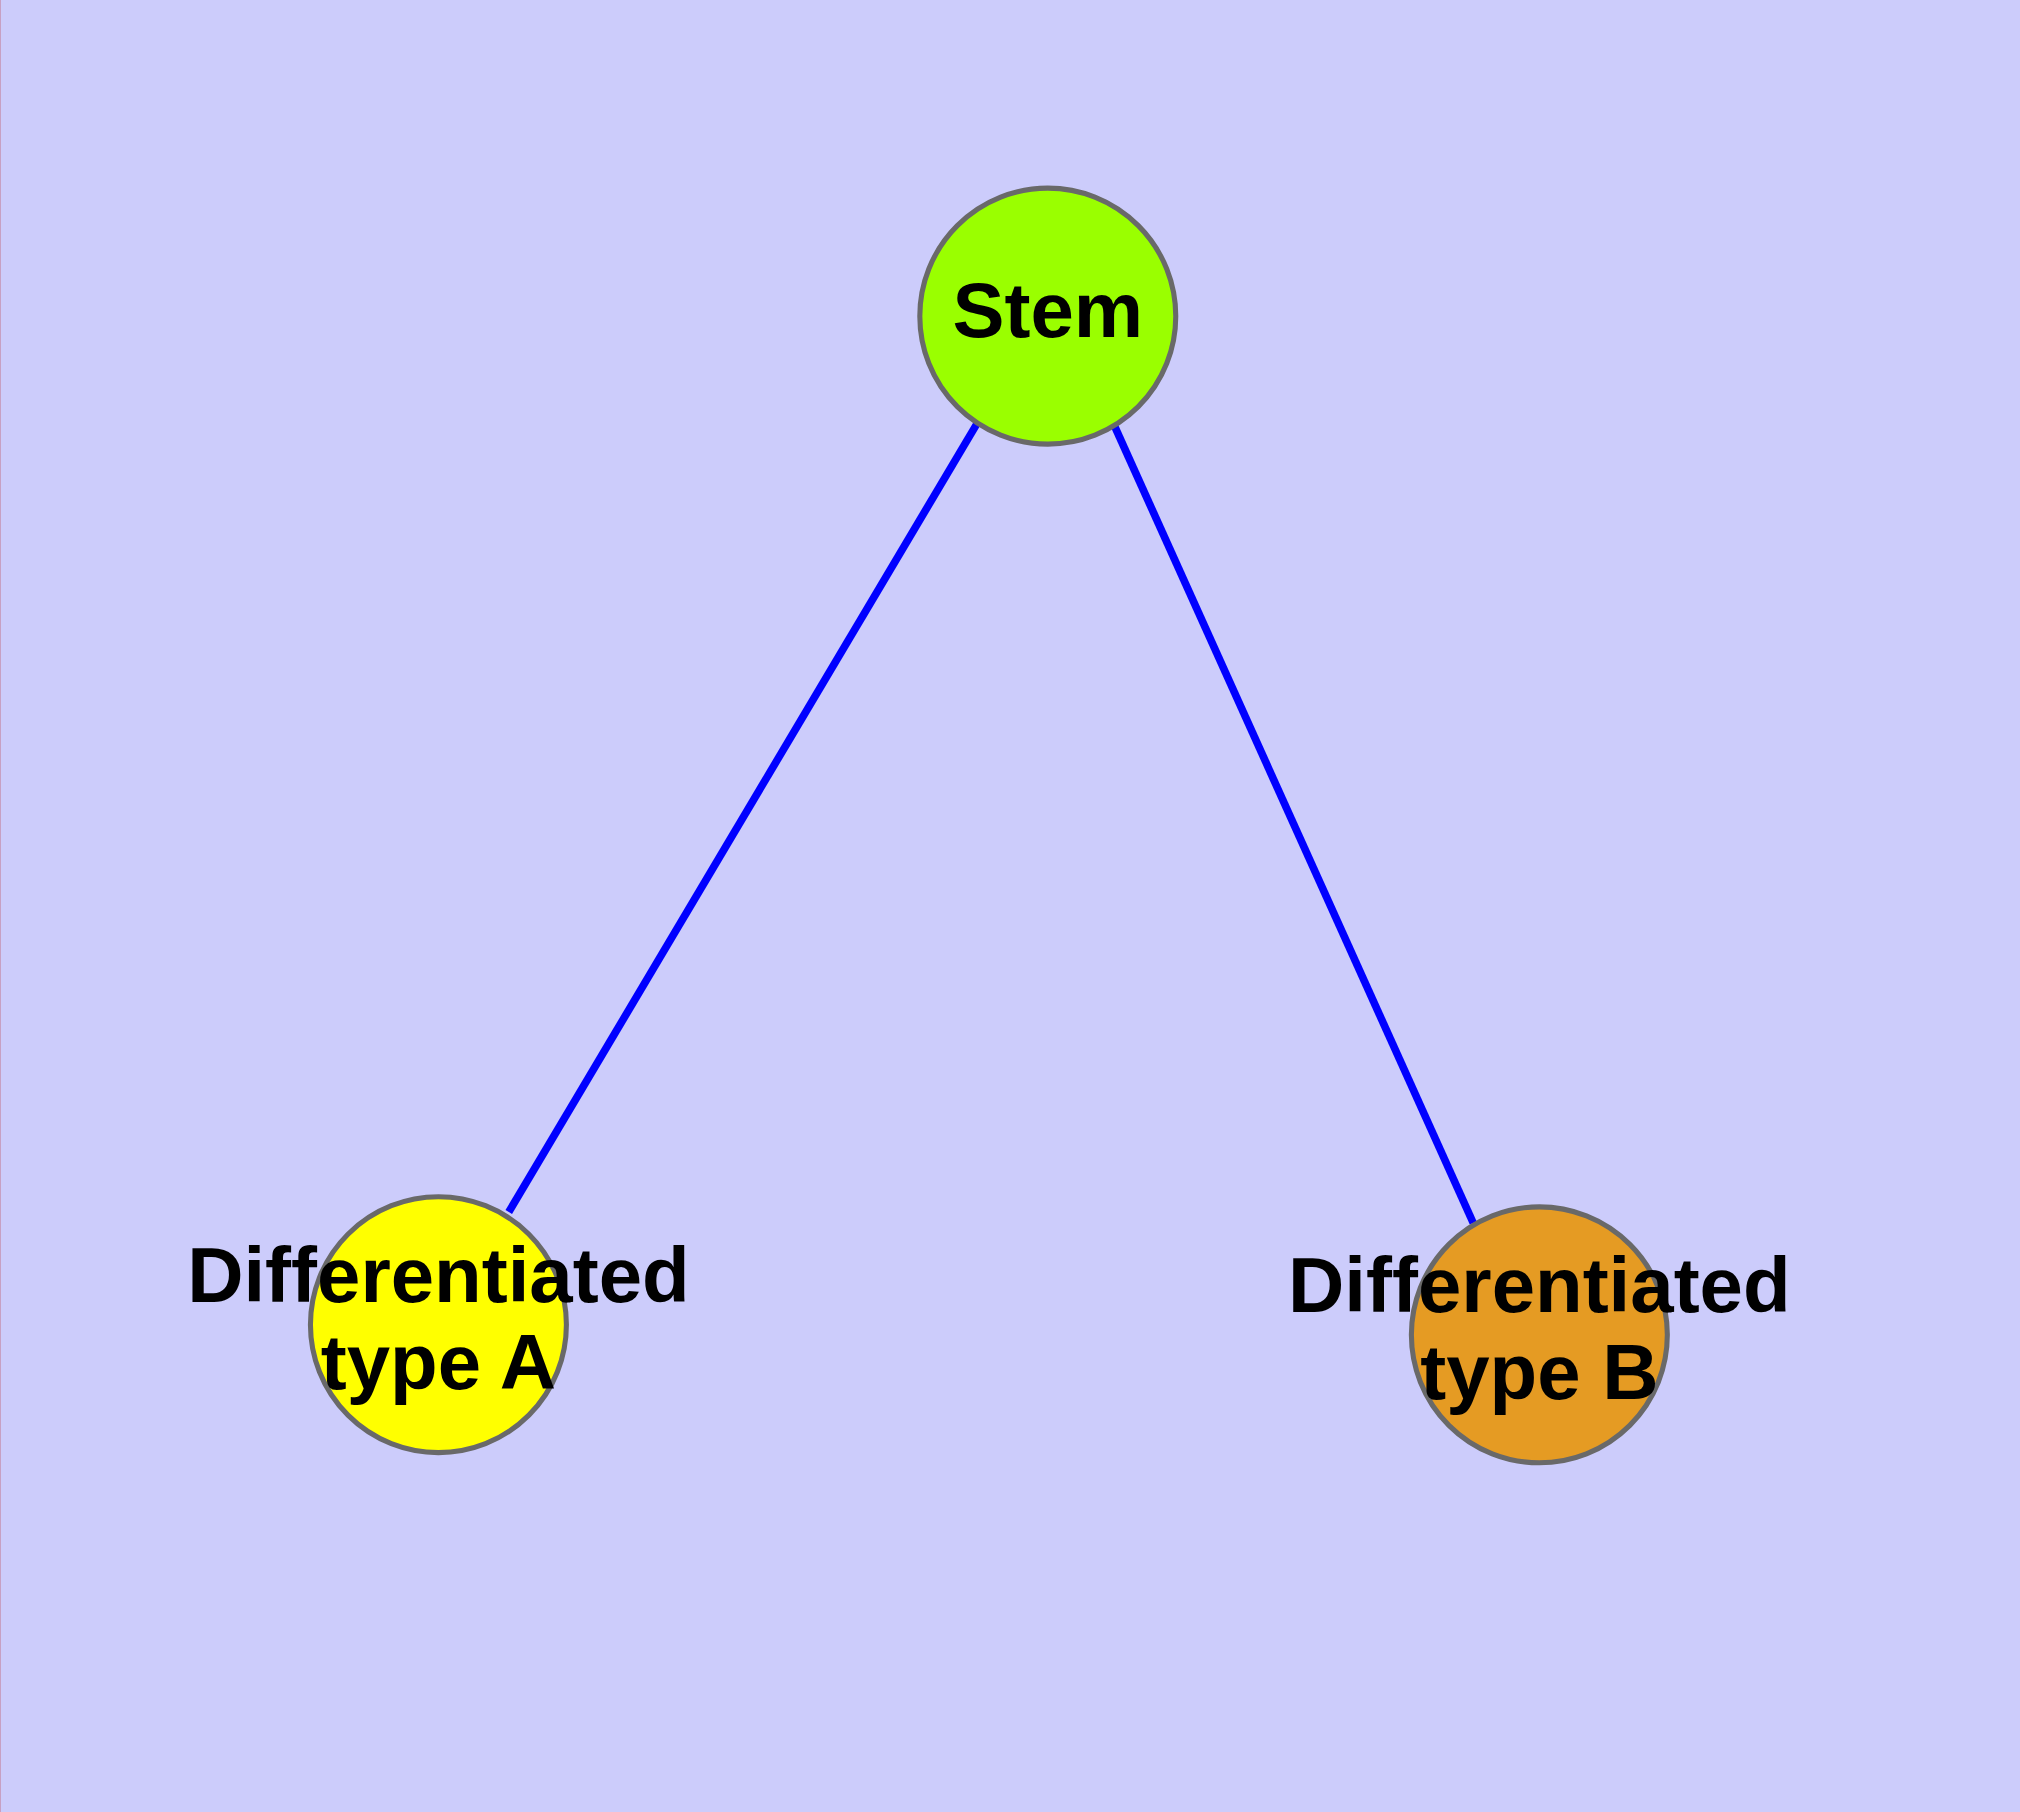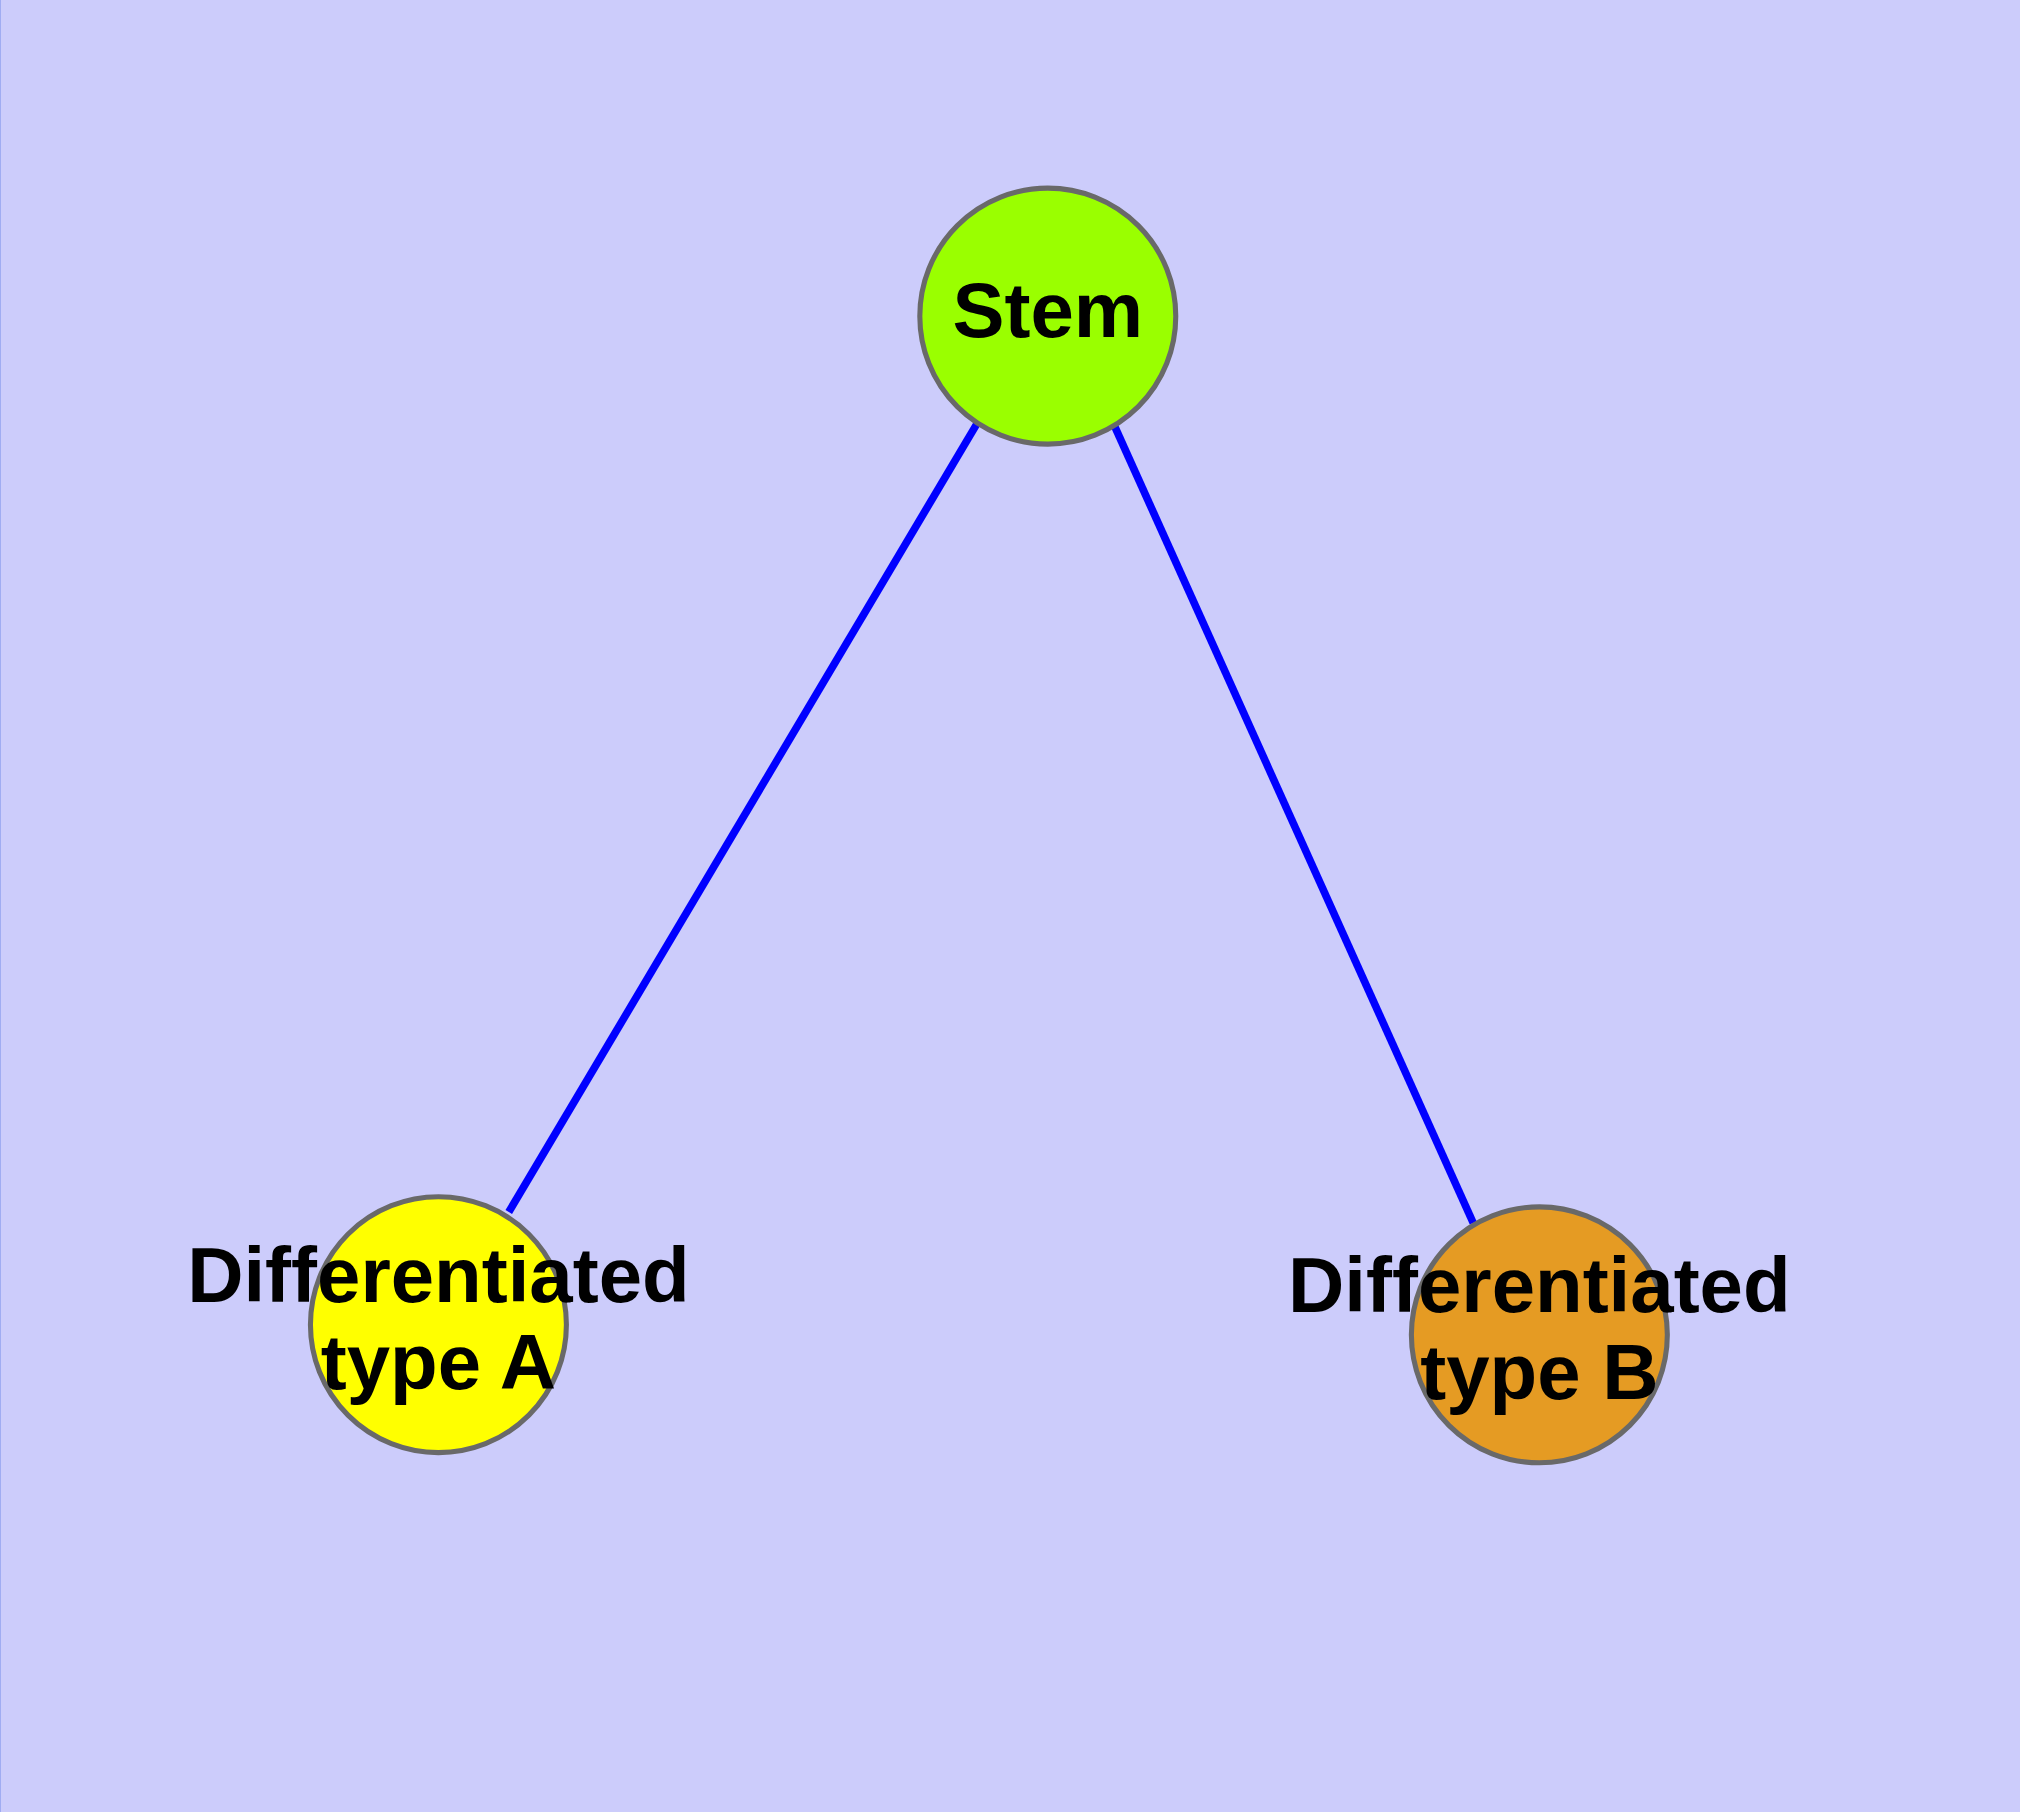--- a/index.html
+++ b/index.html
@@ -29,21 +29,21 @@
     font-weight: bold;
     fill: #000000;
     text-anchor: middle;
     dominant-baseline: middle;
     paint-order: normal;
   }
 </style>
 </head>
 <body>
 
-<div id="stage" style="width: 2021px; height: 1812px; background: #1d4ed8;">
+<div id="stage" style="width: 2021px; height: 1812px; background: #b91c1c;">
   <svg id="graph-svg" viewBox="0 0 2384 2138" xmlns="http://www.w3.org/2000/svg" style="width: 2021px; height: 1812px;">
     <rect id="bg-rect" x="0" y="0" width="2384" height="2138" fill="#ccccfb"></rect>
     <g id="edge-layer">
         <line x1="1153" y1="499" x2="600" y2="1430" stroke="#0000ff" stroke-width="9" stroke-linecap="butt"></line>
         <line x1="1314" y1="501" x2="1738" y2="1443" stroke="#0000ff" stroke-width="9" stroke-linecap="butt"></line>
       </g>
     <g id="node-layer">
         <g>
           <circle cx="1236" cy="373" r="151" fill="#9aff00" stroke="#696969" stroke-width="6"></circle>
           <text class="node-label" x="1236" y="373" font-size="92" fill="#000000">Stem</text>

